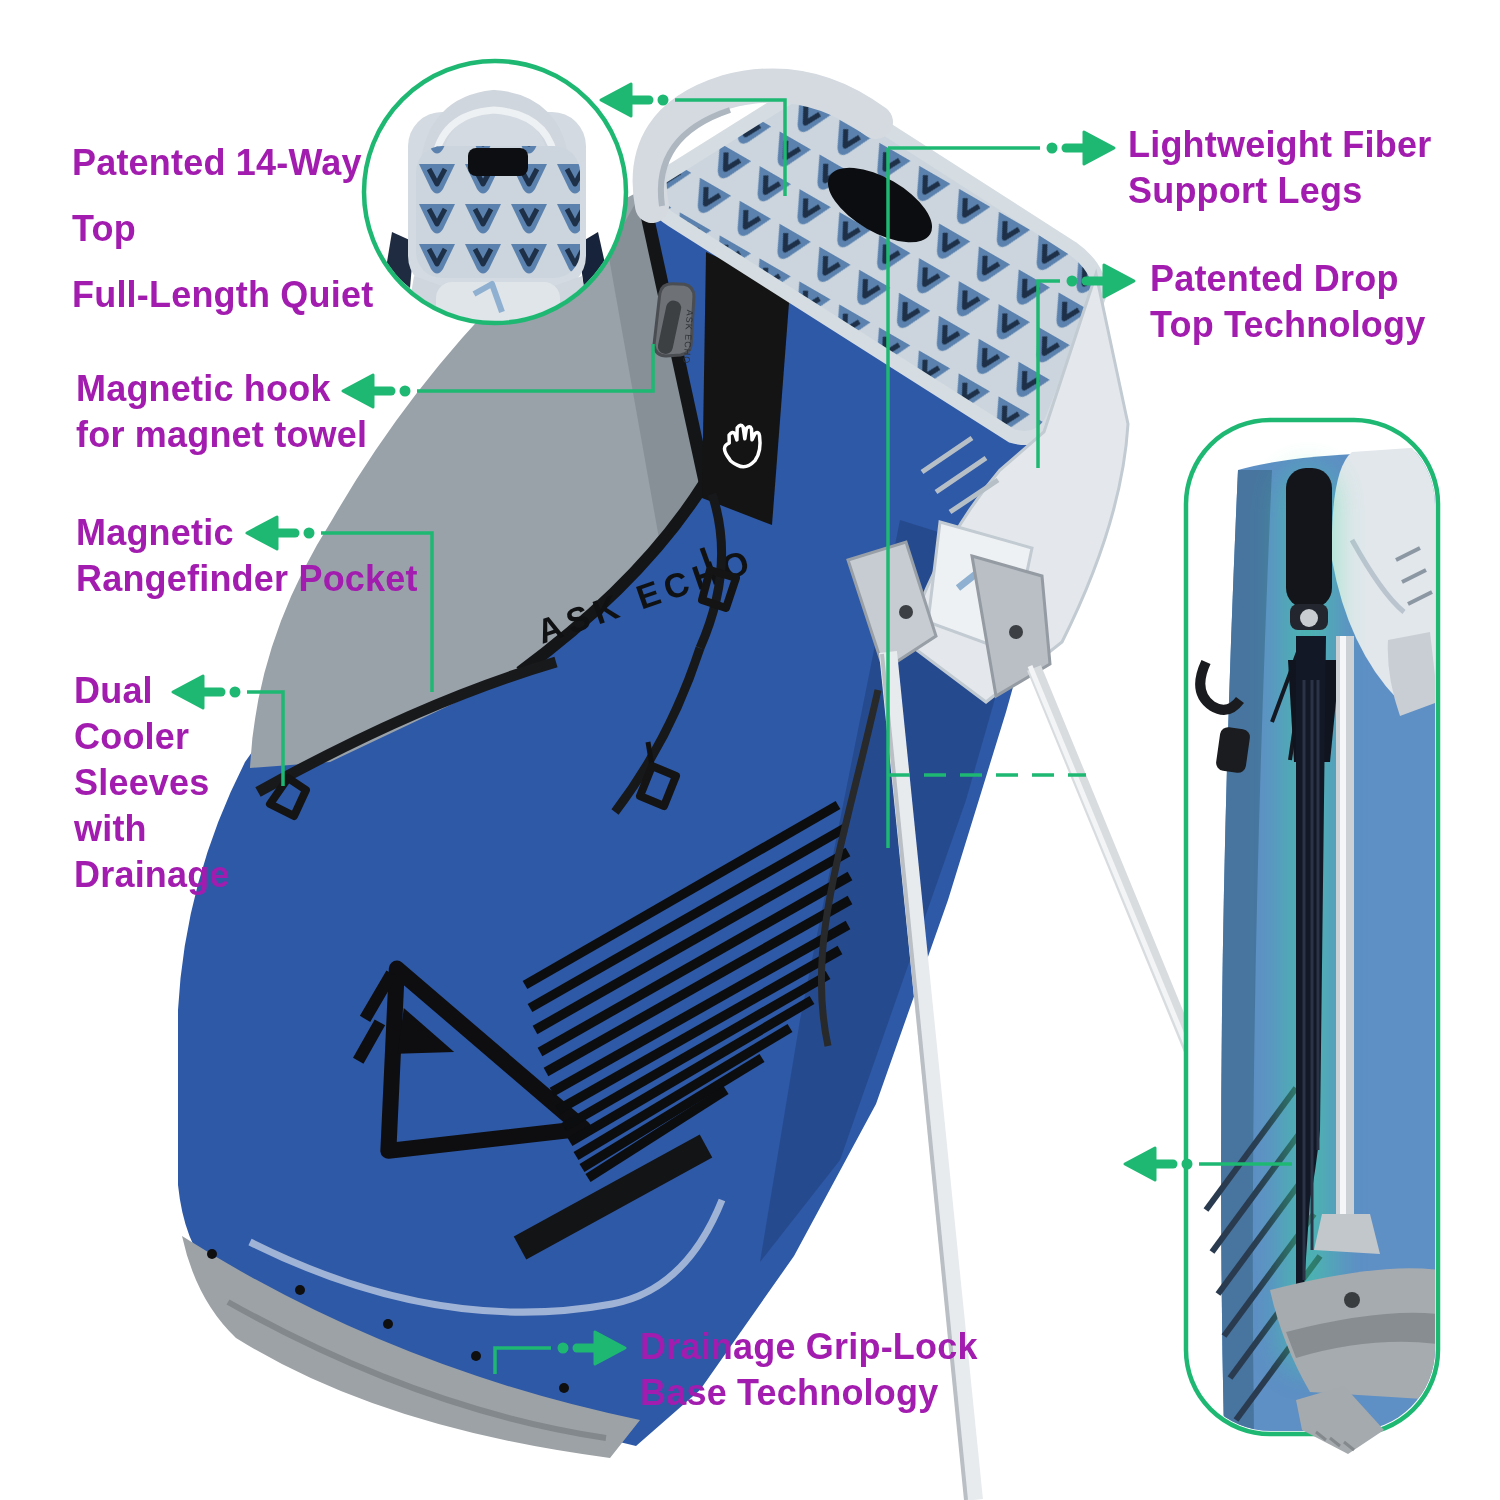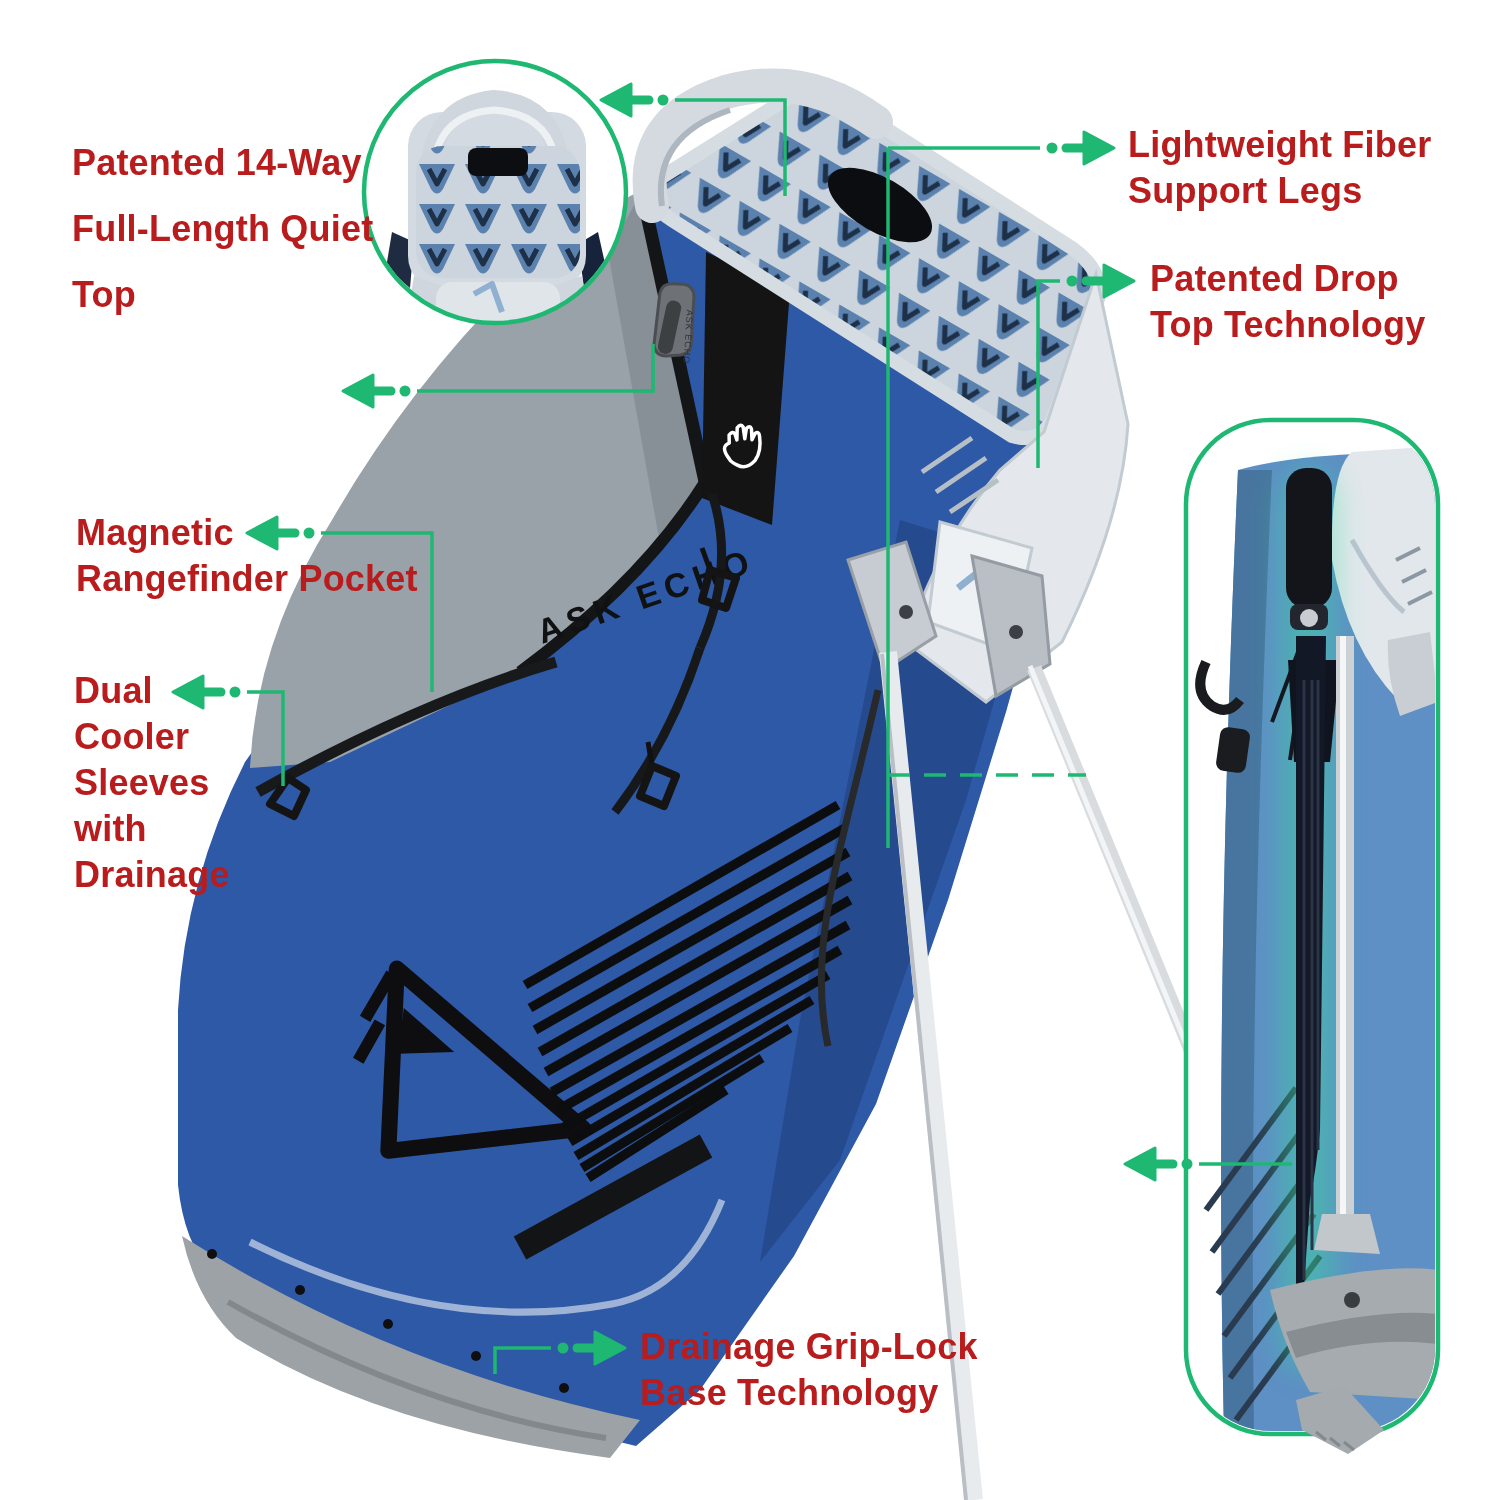--- a/index.html
+++ b/index.html
@@ -1,20 +1,20 @@
 <!DOCTYPE html>
 <html><head>
 <meta charset="utf-8">
 <style>
   html,body{margin:0;padding:0;background:#ffffff;}
   #scene{position:relative;width:1500px;height:1500px;background:#ffffff;overflow:hidden;
          font-family:"Liberation Sans",sans-serif;}
   #scene svg{position:absolute;left:0;top:0;}
   .callout{position:absolute;font-weight:700;font-size:36px;line-height:46px;
-           color:#b91c1c;white-space:nowrap;letter-spacing:.2px;}
+           color:#a21caf;white-space:nowrap;letter-spacing:.2px;}
   .callout.loose{line-height:66px;}
   svg text{font-family:"Liberation Sans",sans-serif;}
 </style>
 </head>
 <body>
 
 <div id="scene">
 
 <svg width="1500" height="1500" viewBox="0 0 1500 1500">
   <defs>
@@ -259,24 +259,28 @@
       <path d="M551 1348 H495 V1374"></path>
       <circle cx="563" cy="1348" r="5.5" fill="#1eb873" stroke="none"></circle>
       <line x1="577" y1="1348" x2="599" y2="1348" stroke-width="9" stroke-linecap="round"></line>
       <path d="M625 1348 l-30 -16 v32 Z" fill="#1eb873" stroke="#1eb873" stroke-width="3" stroke-linejoin="round"></path>
     </g>
   </g>
 </svg>
 
   <div class="callout loose" style="left:72px;top:130px">
     <div>Patented 14-Way</div>
+    <div>Top</div>
     <div>Full-Length Quiet</div>
-    <div>Top</div>
-  </div>
-
+  </div>
+
+  <div class="callout" style="left:76px;top:366px">
+    <div>Magnetic hook</div>
+    <div>for magnet towel</div>
+  </div>
 
   <div class="callout" style="left:76px;top:510px">
     <div>Magnetic</div>
     <div>Rangefinder Pocket</div>
   </div>
 
   <div class="callout" style="left:74px;top:668px">
     <div>Dual</div>
     <div>Cooler</div>
     <div>Sleeves</div>

